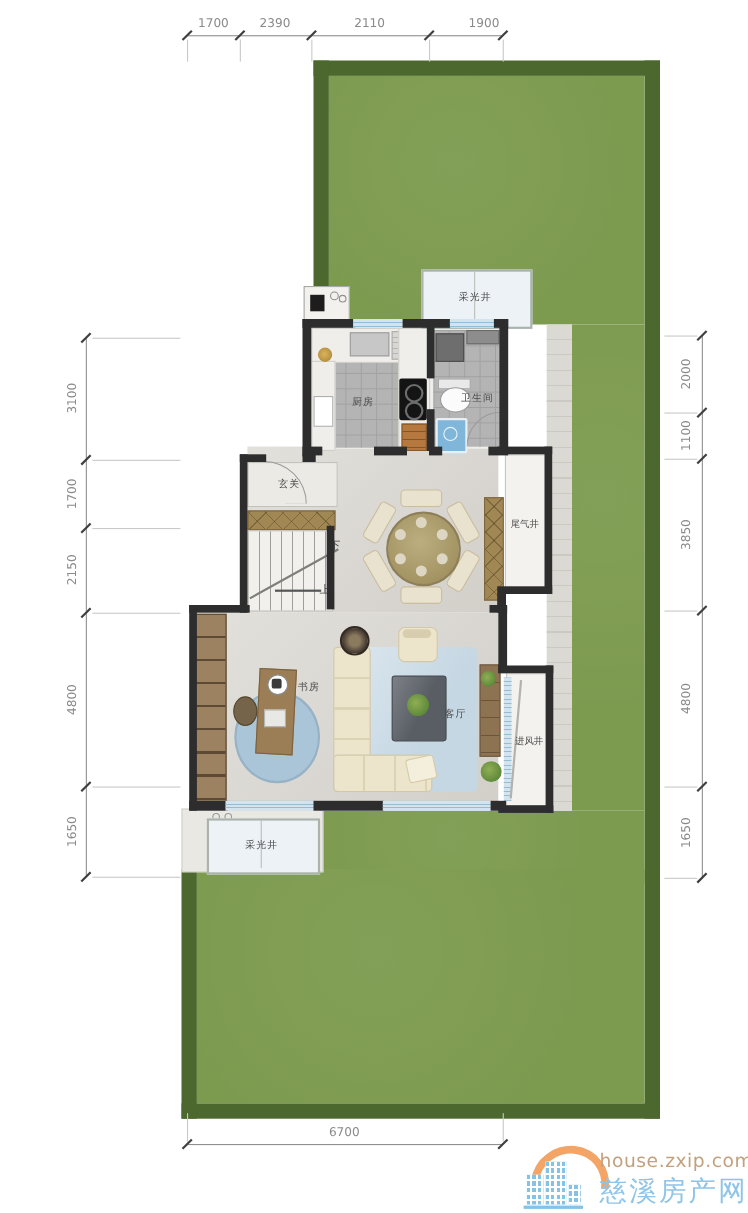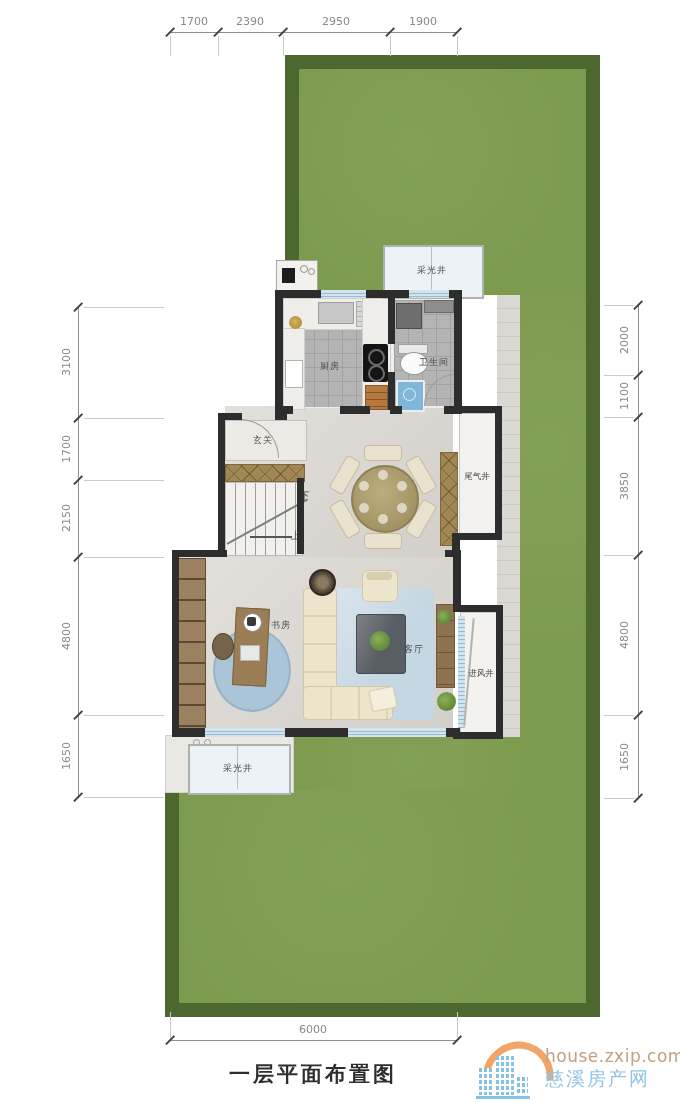--- a/index.html
+++ b/index.html
@@ -28,21 +28,21 @@
   .dim{position:absolute;transform:translate(-50%,-50%);font-size:11px;color:#8a8a8a;white-space:nowrap;}
   .dimv{transform:translate(-50%,-50%) rotate(-90deg);}
   .dline{background:#8f8f8f;}
   .ext{background:#c9c9c9;}
   .tick{position:absolute;width:12px;height:1.6px;background:#3f3f3f;transform:translate(-50%,-50%) rotate(-45deg);}
   
   .sofa{background:#ece4cb;border:1px solid #d2c7a8;border-radius:4px;}
   .plant{border-radius:50%;background:radial-gradient(circle at 40% 40%,#8fae54,#5f8a3a 70%,#40601f);}
   #title{position:absolute;transform:translate(-50%,-50%);font-size:21px;font-weight:bold;color:#2e2e2e;letter-spacing:3px;white-space:nowrap;}
   .logo-url{position:absolute;font-size:17px;color:#c2a17e;letter-spacing:.5px;white-space:nowrap;}
-  .logo-site{position:absolute;font-size:19px;color:#90c5e8;letter-spacing:2px;white-space:nowrap;}
+  .logo-site{position:absolute;font-size:25px;color:#90c5e8;letter-spacing:2px;white-space:nowrap;}
 </style>
 </head>
 <body>
 
 <div id="stage">
 
   <div class="abs hedge" style="left:285px;top:55px;width:315px;height:14px;"></div>
   <div class="abs hedge" style="left:285px;top:55px;width:14px;height:240px;"></div>
   <div class="abs hedge" style="left:586px;top:55px;width:14px;height:962px;"></div>
   <div class="abs hedge" style="left:165px;top:1003px;width:435px;height:14px;"></div>
@@ -195,22 +195,22 @@
   <div class="tick" style="left:283px;top:32px;"></div>
   <div class="tick" style="left:390px;top:32px;"></div>
   <div class="tick" style="left:457px;top:32px;"></div>
   <div class="abs ext" style="left:170px;top:36px;width:1px;height:20px;"></div>
   <div class="abs ext" style="left:218px;top:36px;width:1px;height:20px;"></div>
   <div class="abs ext" style="left:283px;top:36px;width:1px;height:20px;"></div>
   <div class="abs ext" style="left:390px;top:36px;width:1px;height:20px;"></div>
   <div class="abs ext" style="left:457px;top:36px;width:1px;height:20px;"></div>
   <span class="dim" style="left:194px;top:21px;">1700</span>
   <span class="dim" style="left:250px;top:21px;">2390</span>
-  <span class="dim" style="left:336px;top:21px;">2950</span>
-  <span class="dim" style="left:423px;top:21px;">1900</span>
+  <span class="dim" style="left:336px;top:21px;">2110</span>
+  <span class="dim" style="left:440px;top:21px;">1900</span>
 
   <div class="abs dline" style="left:78px;top:307px;width:1px;height:490px;"></div>
   <div class="tick" style="left:78px;top:307px;"></div>
   <div class="tick" style="left:78px;top:418px;"></div>
   <div class="tick" style="left:78px;top:480px;"></div>
   <div class="tick" style="left:78px;top:557px;"></div>
   <div class="tick" style="left:78px;top:715px;"></div>
   <div class="tick" style="left:78px;top:797px;"></div>
   <div class="abs ext" style="left:84px;top:307px;width:80px;height:1px;"></div>
   <div class="abs ext" style="left:84px;top:418px;width:80px;height:1px;"></div>
@@ -241,23 +241,22 @@
   <span class="dim dimv" style="left:624px;top:396px;">1100</span>
   <span class="dim dimv" style="left:624px;top:486px;">3850</span>
   <span class="dim dimv" style="left:624px;top:635px;">4800</span>
   <span class="dim dimv" style="left:624px;top:757px;">1650</span>
 
   <div class="abs dline" style="left:170px;top:1040px;width:287px;height:1px;"></div>
   <div class="tick" style="left:170px;top:1040px;"></div>
   <div class="tick" style="left:457px;top:1040px;"></div>
   <div class="abs ext" style="left:170px;top:1012px;width:1px;height:26px;"></div>
   <div class="abs ext" style="left:457px;top:1012px;width:1px;height:26px;"></div>
-  <span class="dim" style="left:313px;top:1029px;">6000</span>
-
-  <span id="title" style="left:313px;top:1074px;">一层平面布置图</span>
+  <span class="dim" style="left:313px;top:1029px;">6700</span>
+
 
   <div class="abs" style="left:482px;top:1042px;width:58px;height:56px;border:7px solid;border-color:#f2a566 #f2a566 transparent transparent;border-radius:50%;transform:rotate(-38deg);"></div>
   <div class="abs" style="left:479px;top:1068px;width:15px;height:27px;background:#85c2e6;background-image:repeating-linear-gradient(180deg,transparent 0 4px,#fff 4px 6px),repeating-linear-gradient(90deg,transparent 0 3px,#fff 3px 5px);"></div>
   <div class="abs" style="left:496px;top:1056px;width:19px;height:39px;background:#85c2e6;background-image:repeating-linear-gradient(180deg,transparent 0 4px,#fff 4px 6px),repeating-linear-gradient(90deg,transparent 0 3px,#fff 3px 5px);"></div>
   <div class="abs" style="left:517px;top:1077px;width:11px;height:18px;background:#85c2e6;background-image:repeating-linear-gradient(180deg,transparent 0 4px,#fff 4px 6px),repeating-linear-gradient(90deg,transparent 0 3px,#fff 3px 5px);"></div>
   <div class="abs" style="left:476px;top:1096px;width:54px;height:3px;background:#85c2e6;"></div>
   <span class="logo-url" style="left:545px;top:1046px;">house.zxip.com</span>
   <span class="logo-site" style="left:545px;top:1066px;">慈溪房产网</span>
 
 </div>

